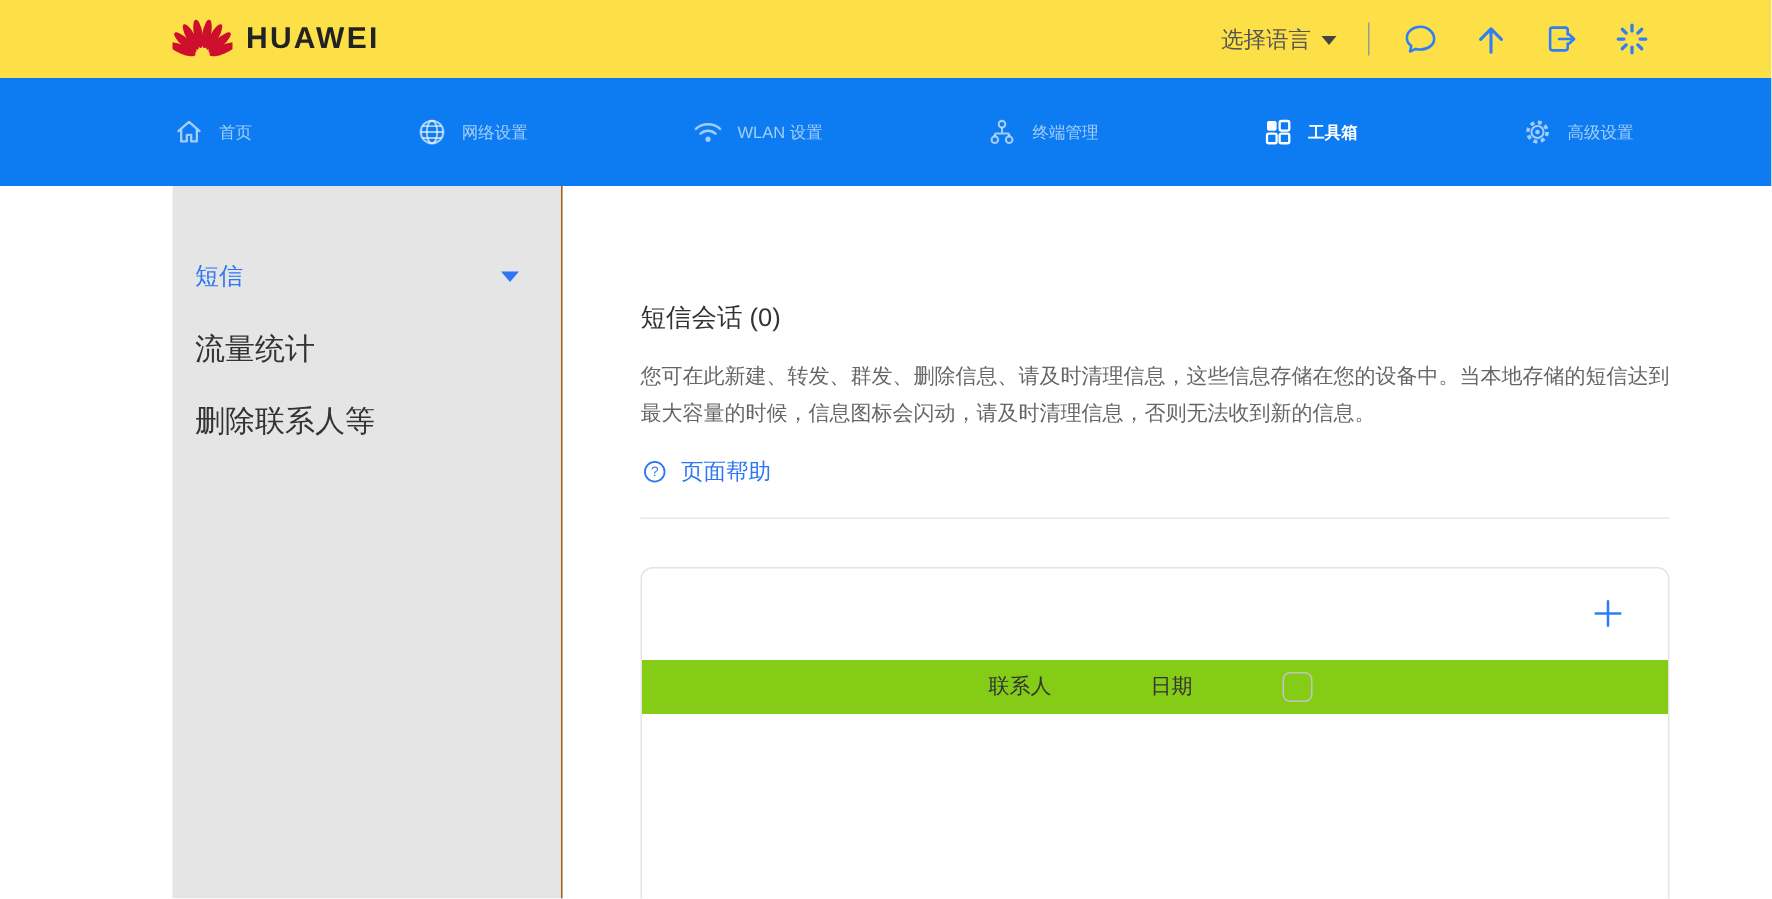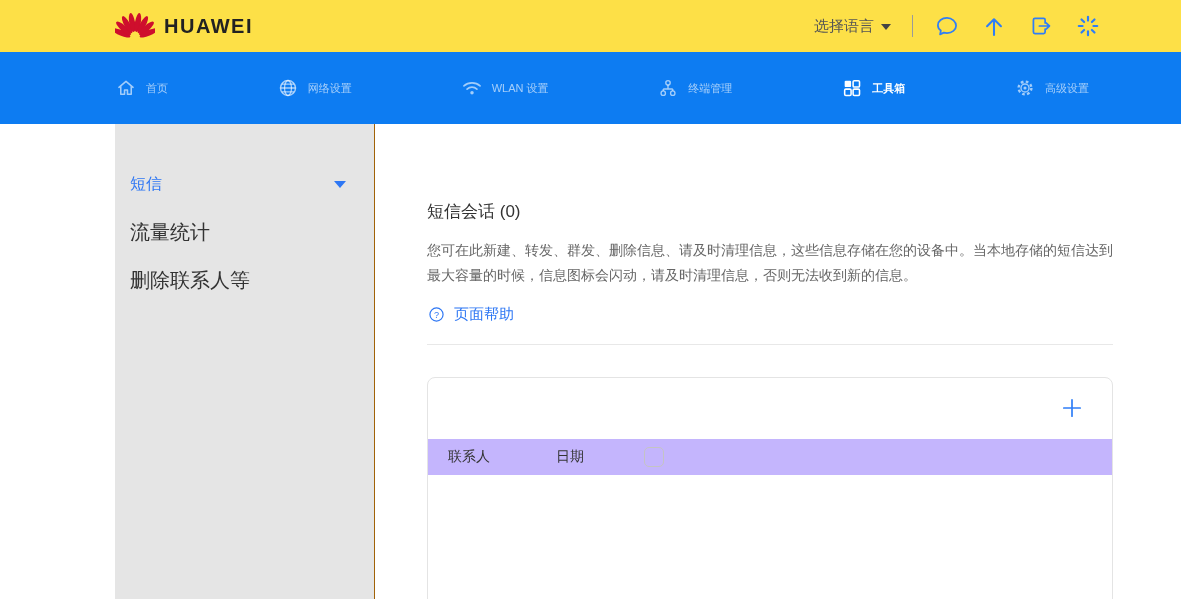--- a/index.html
+++ b/index.html
@@ -53,22 +53,22 @@
                font-size:15px; cursor:pointer; }
   .help-link svg { width:19px; height:19px; display:block; }
   .divider { border:none; border-top:1px solid #e8e8e8; margin:16px 0 0 0; }
 
   .card { margin-top:32px; border:1px solid #e4e4e4; border-radius:8px; background:#fff;
           height:430px; overflow:hidden; }
   .card-toolbar { height:61px; display:flex; align-items:center; justify-content:flex-end;
                   padding-right:28px; }
   .plus-btn { width:24px; height:24px; color:#2f7ef7; cursor:pointer; }
   .plus-btn svg { width:24px; height:24px; display:block; }
-  .thead { height:36px; background:#c4b5fd; display:flex; align-items:center;
-           font-size:14px; color:#333; }
+  .thead { height:36px; background:#84cc16; display:flex; align-items:center;
+           font-size:14px; color:#333;justify-content:center; }
   .th-contact { width:108px; padding-left:20px; }
   .th-content { flex:1; padding-left:20px; }
   .th-date { margin-right:60px; }
   .checkbox { width:20px; height:20px; box-sizing:border-box; border:1px solid #c4c4c4;
               border-radius:5px; margin-right:26px; background:transparent; cursor:pointer; }
 </style>
 </head>
 <body>
 
 <div class="topbar">

